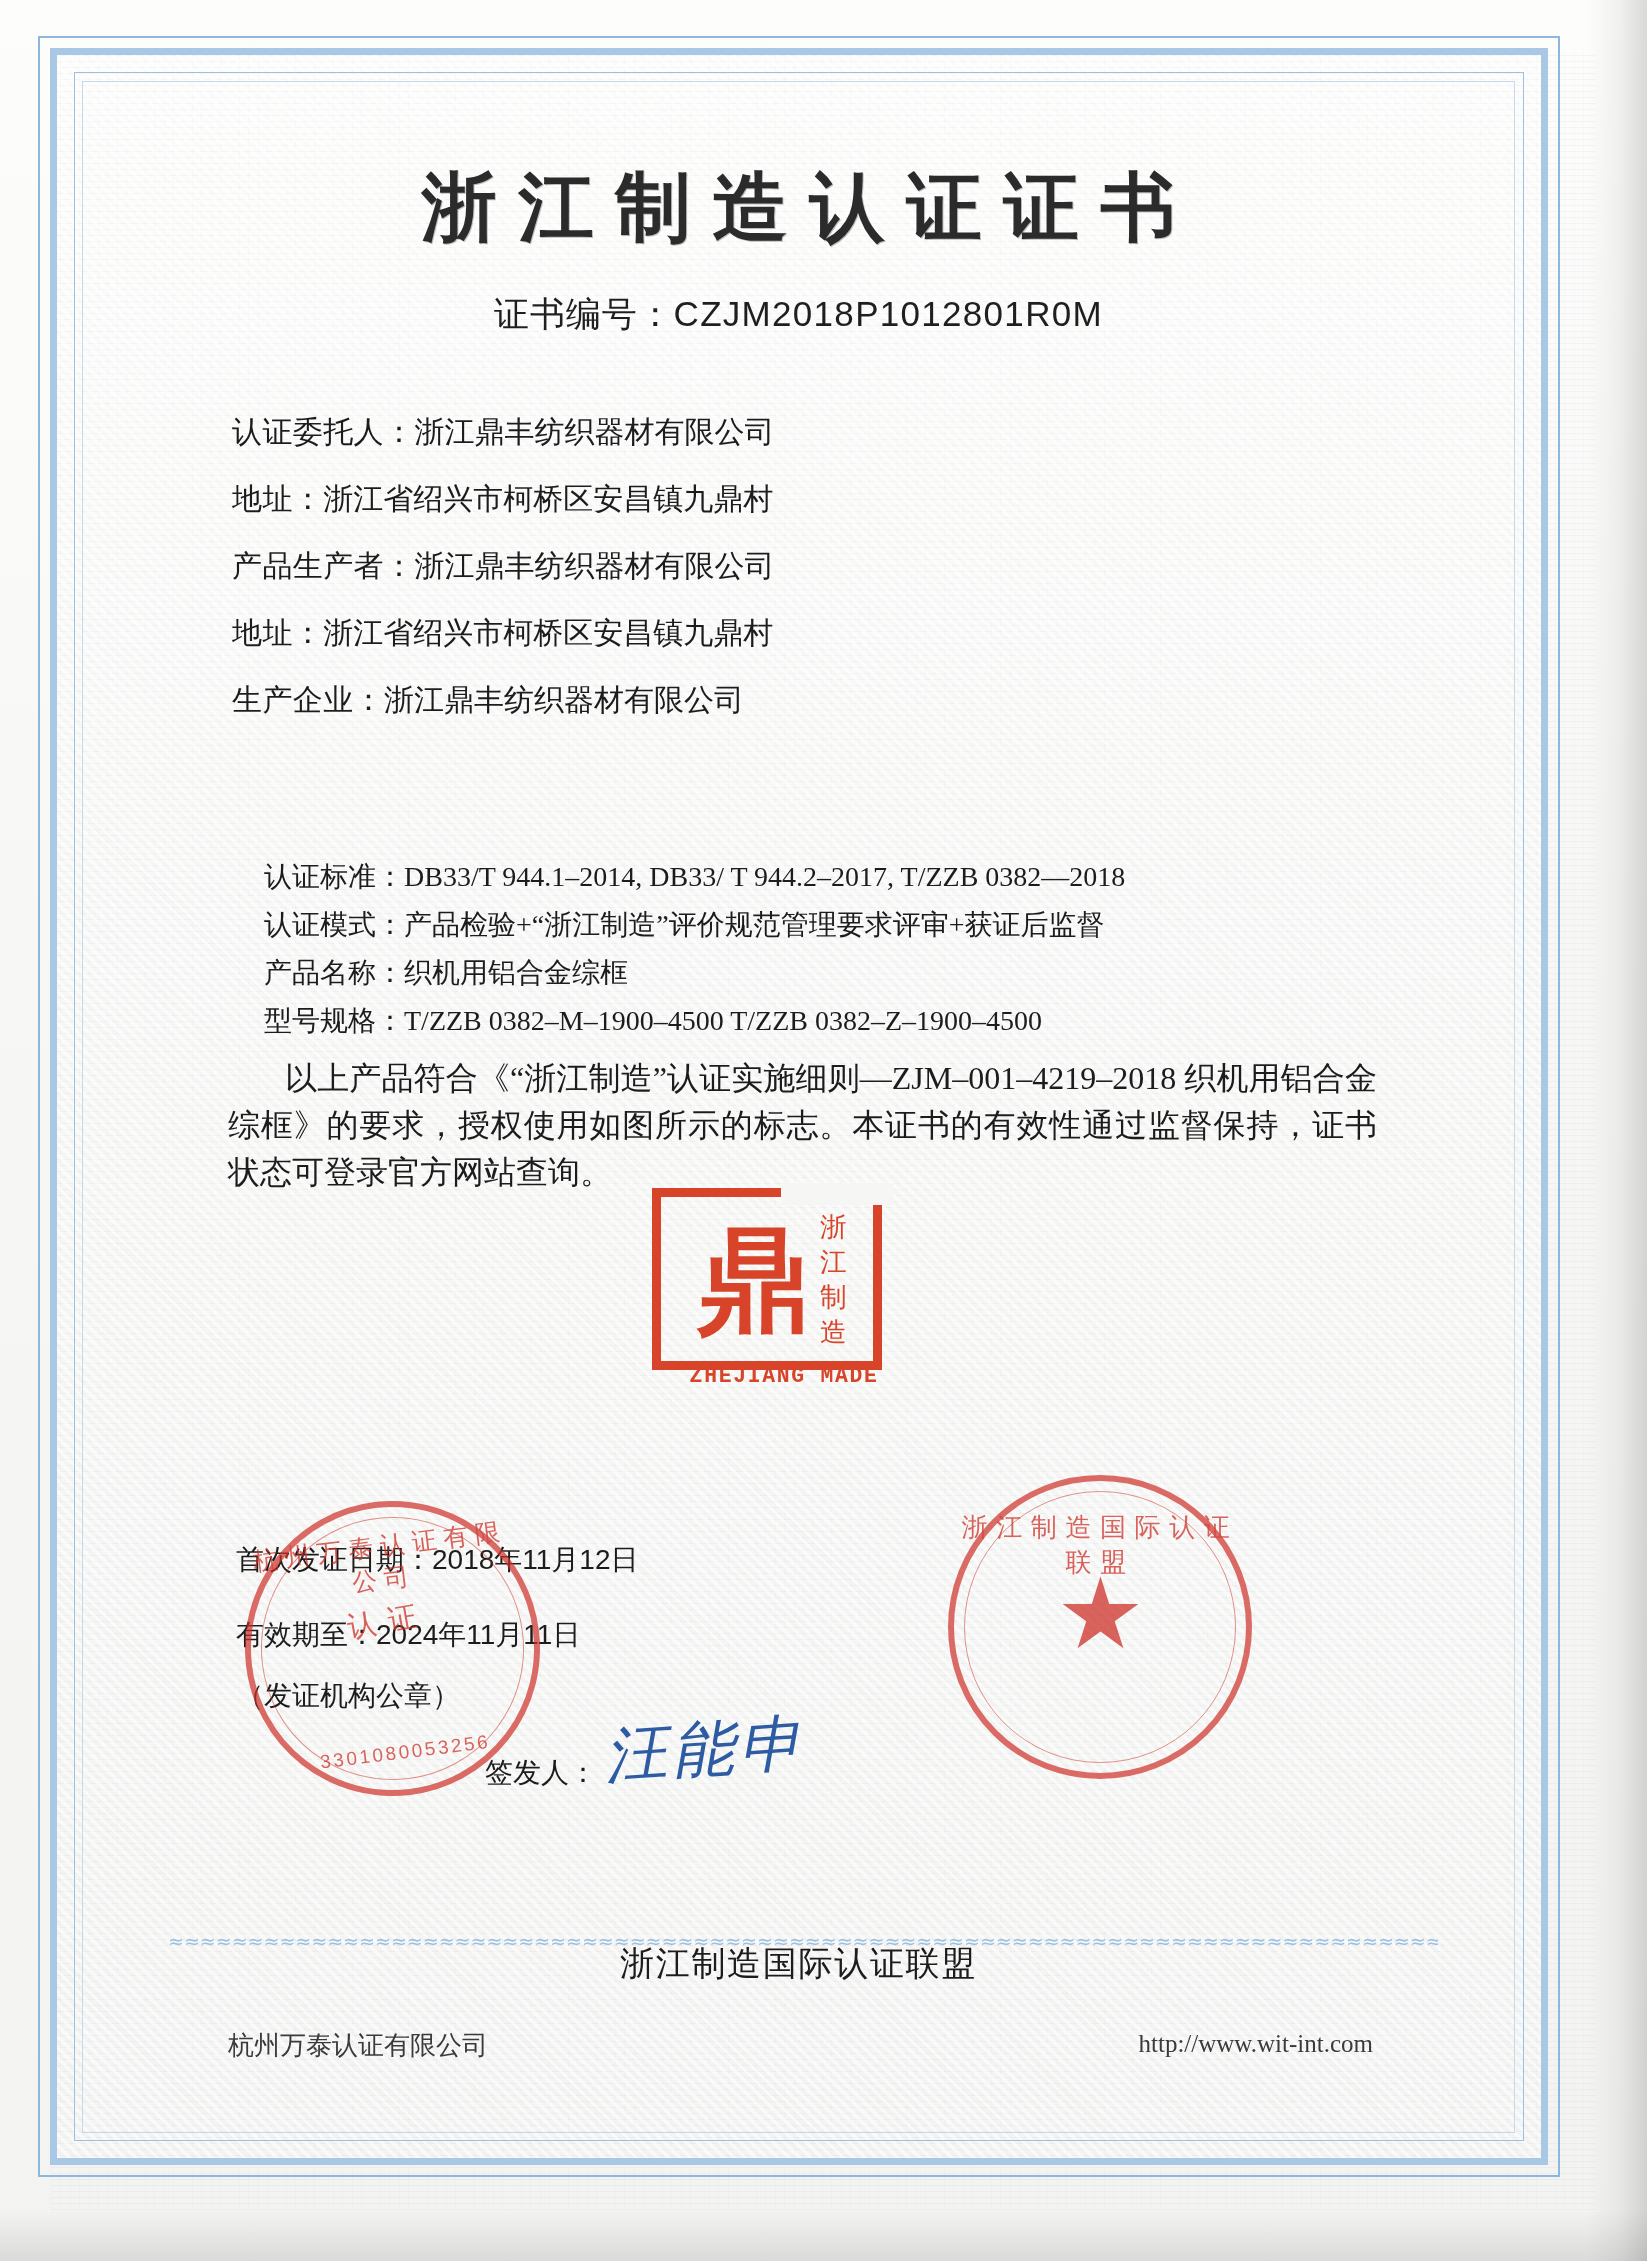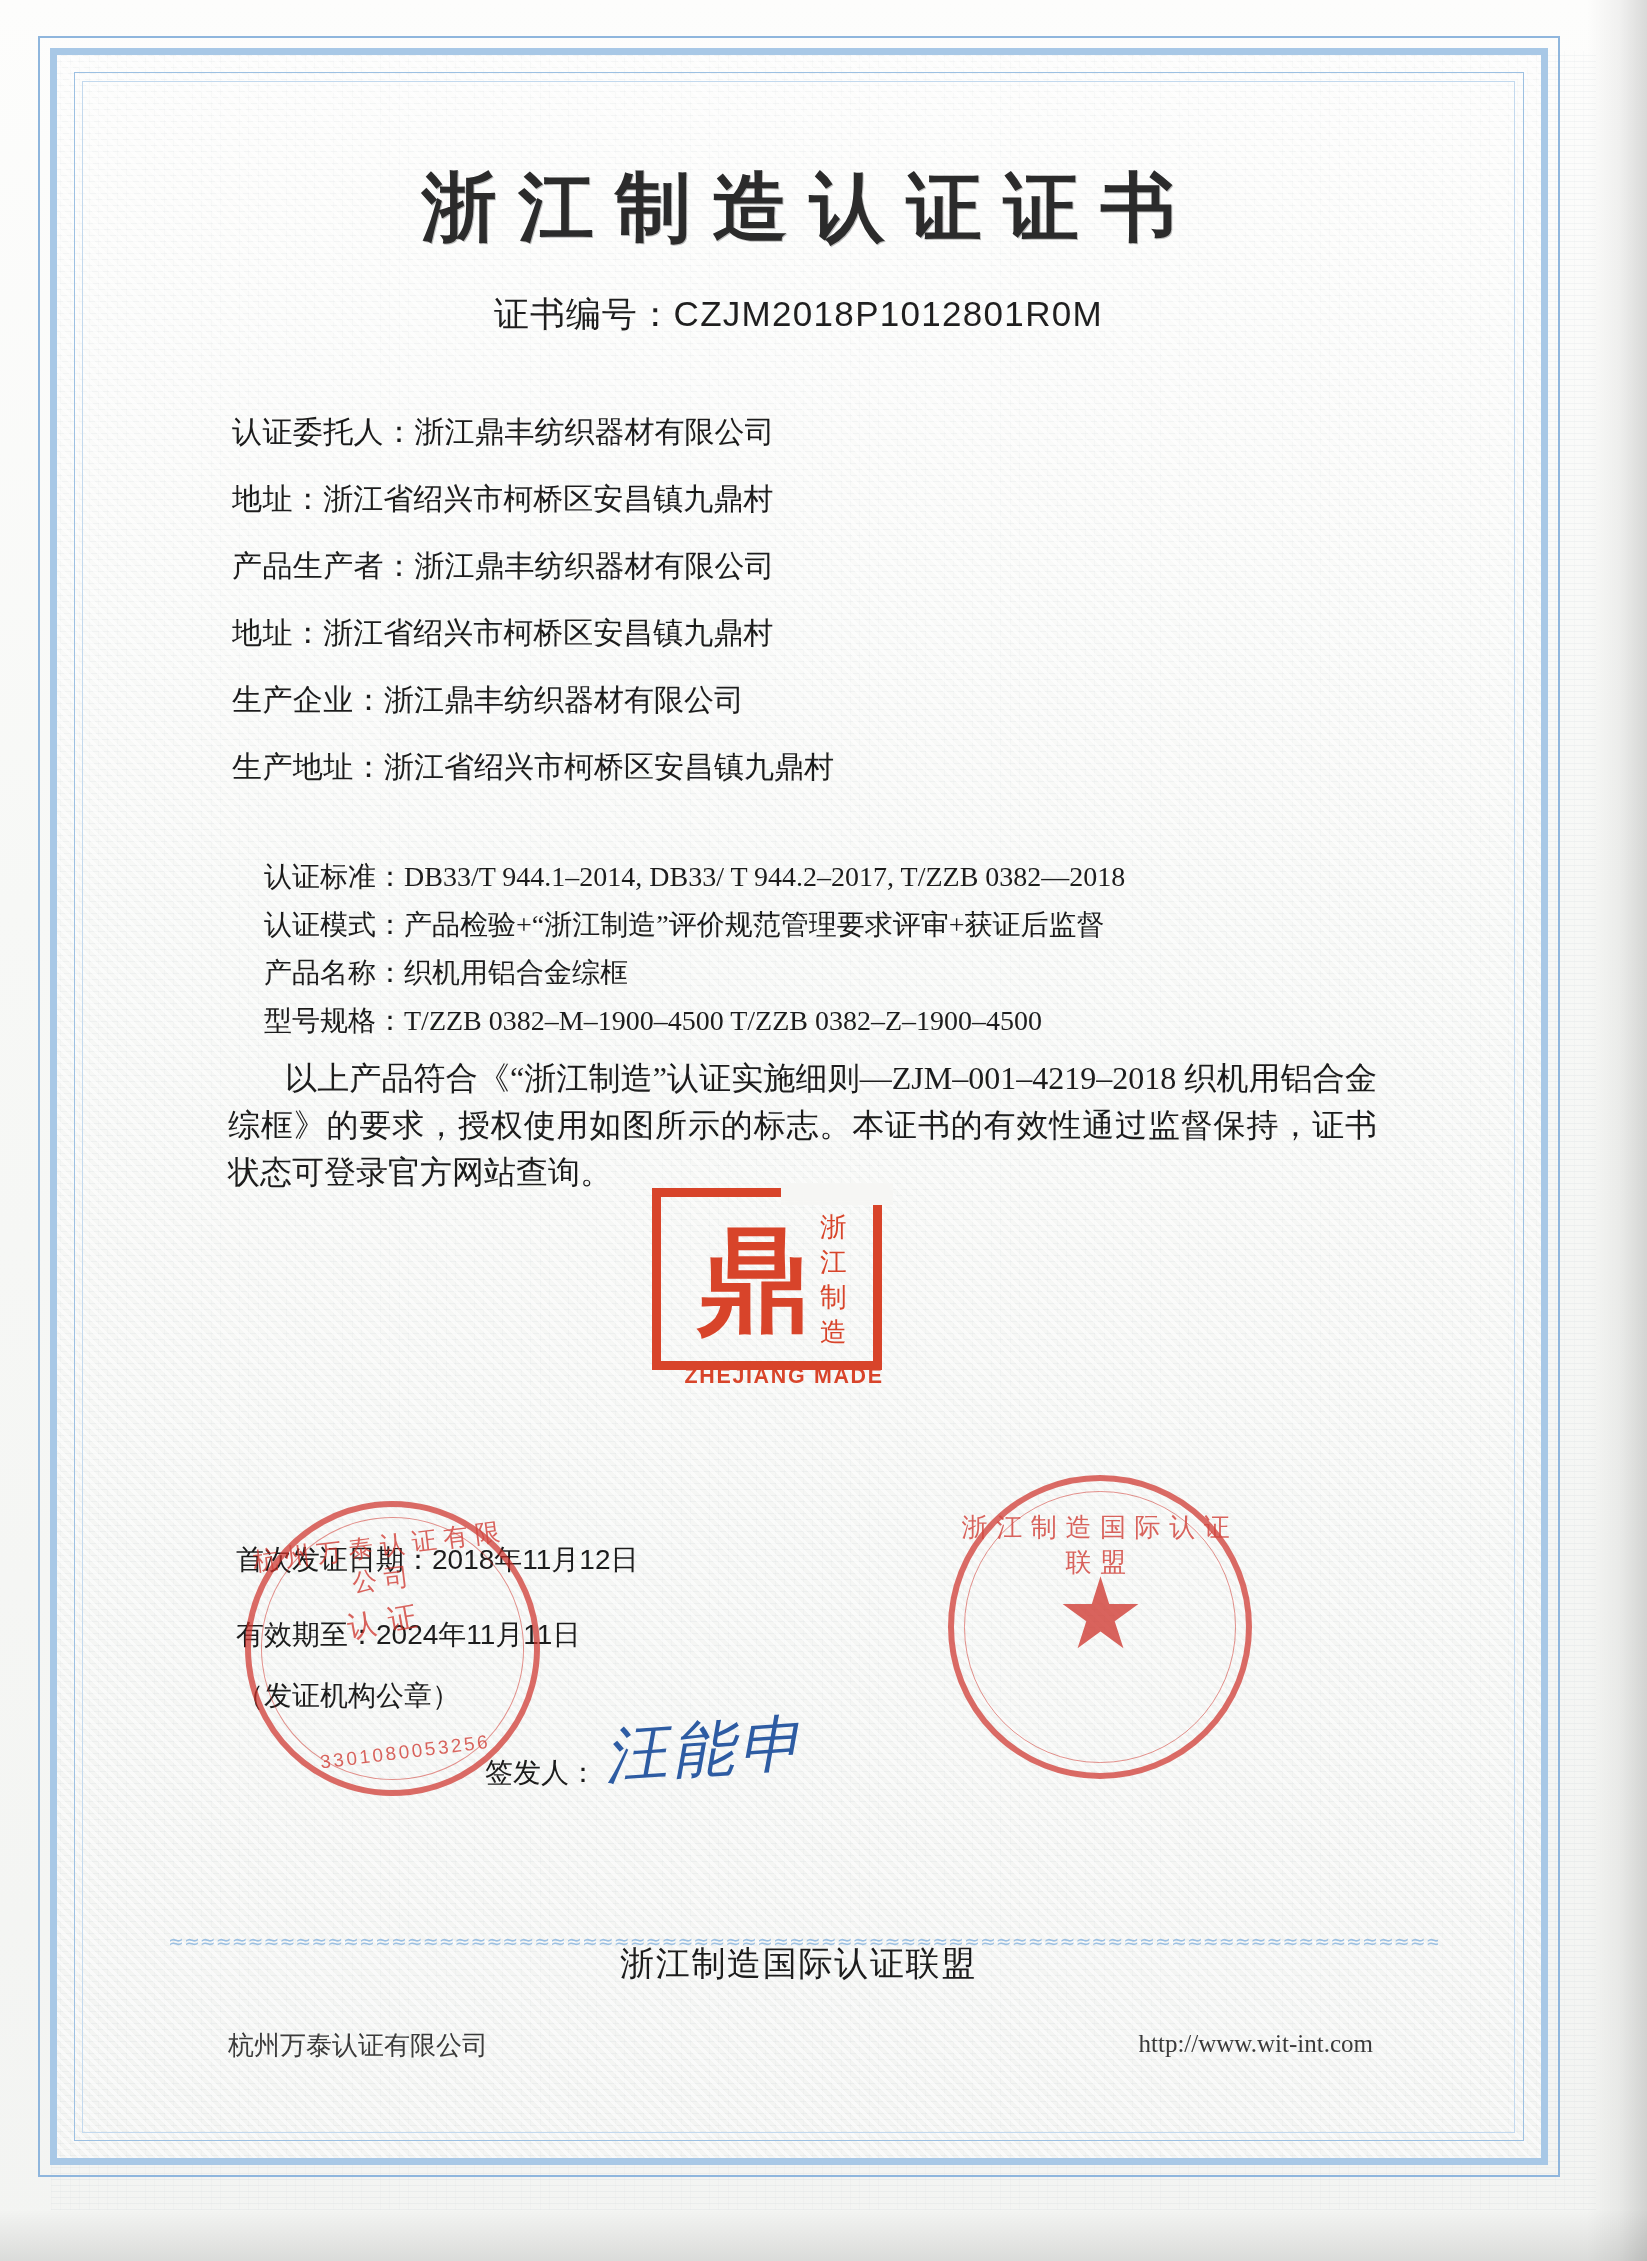--- a/index.html
+++ b/index.html
@@ -209,21 +209,21 @@
     font-family: "Liberation Sans", sans-serif;
   }
   #zj-mark .en-bottom {
     position: absolute;
     left: 20.6px; top: 176px;
     width: 223px;
     text-align: center;
     color: #d8442a;
     font-size: 21.4px;
     letter-spacing: 1.7px;
-    font-family: Liberation Sans, sans-serif;
+    font-family: Liberation Mono, monospace;
     font-weight: 700;
   }
 
   
   .dates-block {
     position: absolute;
     left: 154px;
     top: 1441px;
     width: 772px;
   }
@@ -408,23 +408,20 @@
       </div>
       <div class="party-line">
         <span class="lbl">产品生产者：</span><span>浙江鼎丰纺织器材有限公司</span>
       </div>
       <div class="party-line">
         <span class="lbl">地址：</span><span>浙江省绍兴市柯桥区安昌镇九鼎村</span>
       </div>
       <div class="party-line">
         <span class="lbl">生产企业：</span><span>浙江鼎丰纺织器材有限公司</span>
       </div>
-      <div class="party-line">
-        <span class="lbl">生产地址：</span><span>浙江省绍兴市柯桥区安昌镇九鼎村</span>
-      </div>
     </div>
 
     <div class="spec-block">
       <div class="spec-line">
         <span class="lbl">认证标准：</span><span>DB33/T 944.1–2014, DB33/ T 944.2–2017, T/ZZB 0382—2018</span>
       </div>
       <div class="spec-line">
         <span class="lbl">认证模式：</span><span>产品检验+“浙江制造”评价规范管理要求评审+获证后监督</span>
       </div>
       <div class="spec-line">

